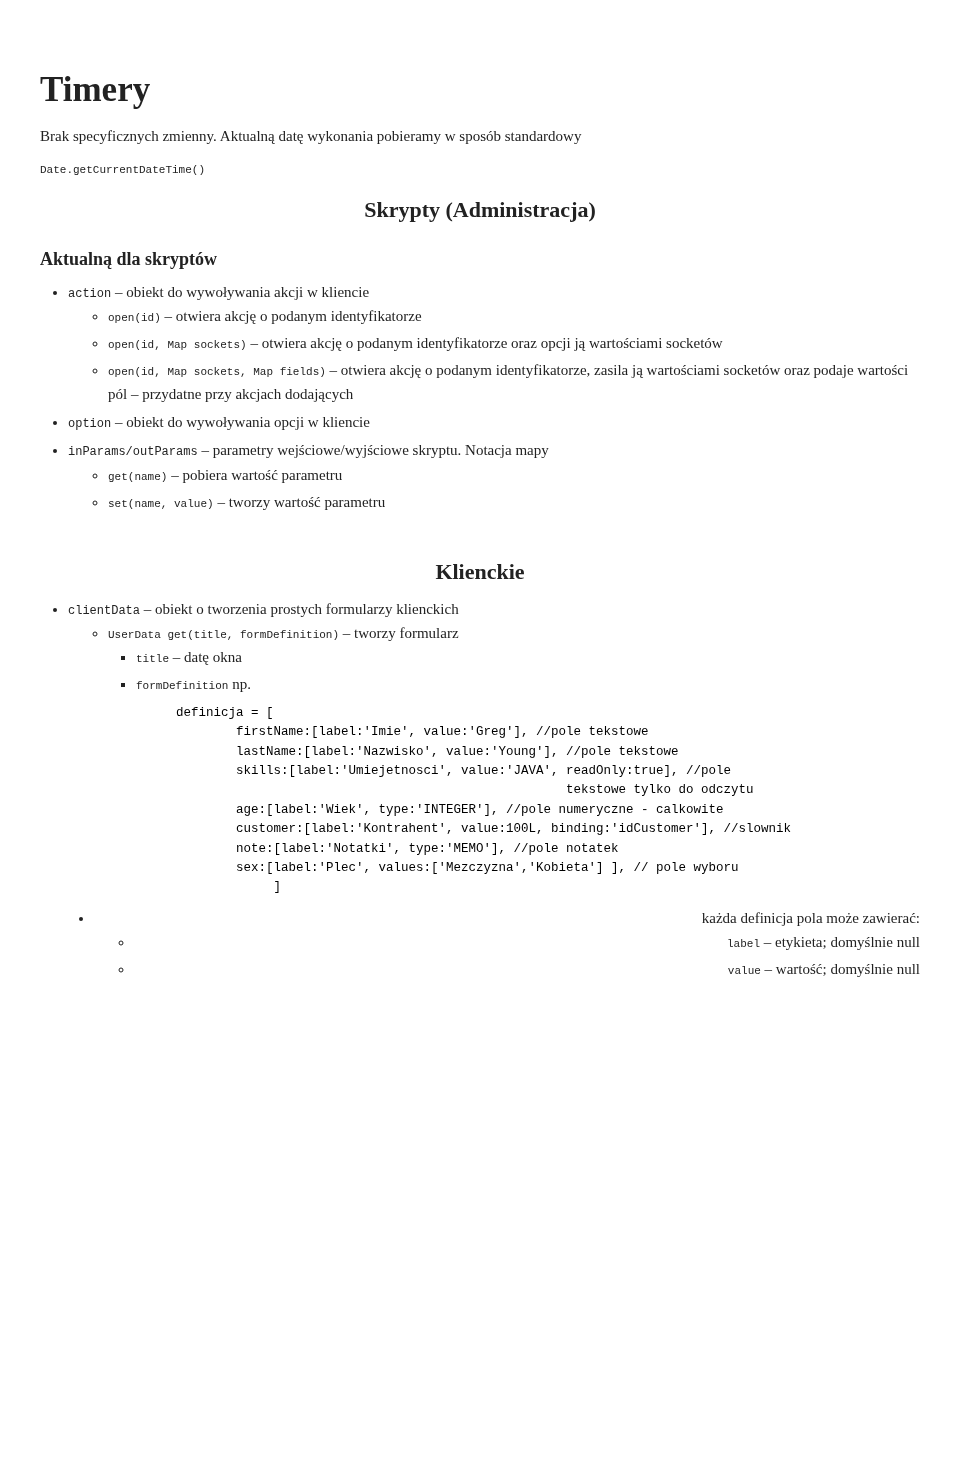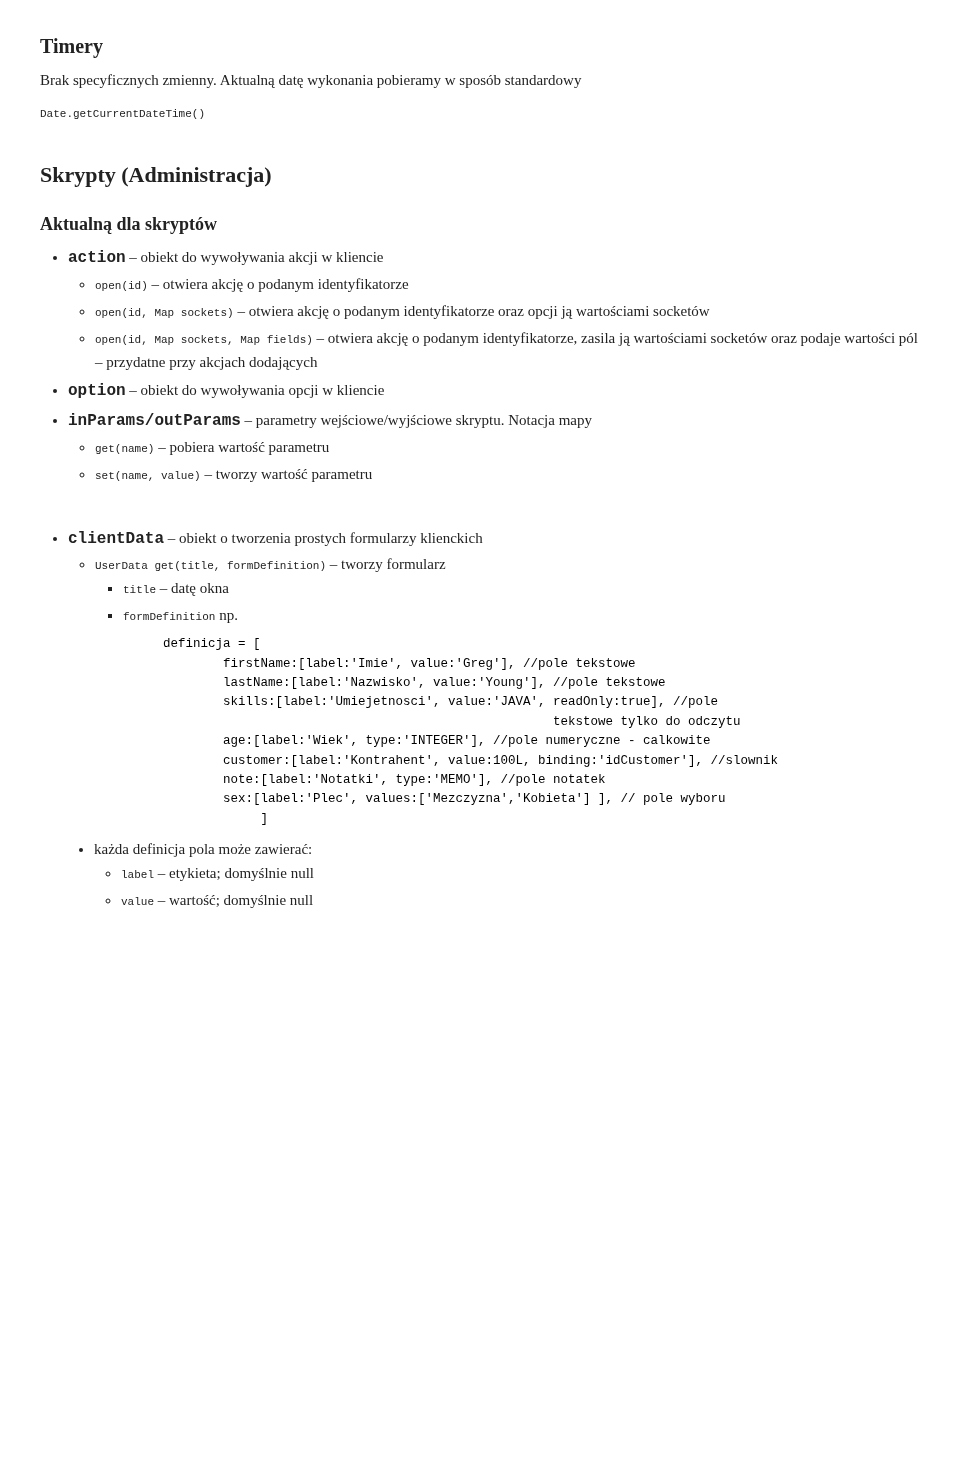--- a/index.html
+++ b/index.html
@@ -6,58 +6,60 @@
     body {
       font-family: Georgia, 'Times New Roman', serif;
       font-size: 15px;
       line-height: 1.6;
       color: #222;
       background: #fff;
       padding: 30px 40px;
       max-width: 960px;
     }
     h1 {
-      font-size: 20px;
+      font-size: 35px;
       font-weight: bold;
       margin-bottom: 6px;
       font-family: Georgia, serif;
+      margin-top: 32px;
     }
     h2 {
       font-size: 22px;
       font-weight: bold;
-      margin-top: 33px;
+      margin-top: 12px;
       margin-bottom: 8px;
       font-family: Georgia, serif;
+      text-align: center;
     }
     h3 {
       font-size: 18px;
       font-weight: bold;
       margin-top: 18px;
       margin-bottom: 6px;
       font-family: Georgia, serif;
     }
     p {
       margin-bottom: 8px;
     }
     .bold-mono {
       font-family: 'Courier New', Courier, monospace;
-      font-weight: bold;
-      font-size: 16px;
+      font-weight: normal;
+      font-size: 12px;
     }
     ul.level1 {
       list-style: disc;
       margin-left: 28px;
       margin-bottom: 6px;
     }
     ul.level1 > li {
       margin-bottom: 4px;
     }
     ul.level2 {
       list-style: circle;
-      margin-left: 27px;
+      margin-left: 40px;
       margin-bottom: 4px;
     }
     ul.level2 > li {
       margin-bottom: 3px;
     }
     ul.level3 {
       list-style: square;
       margin-left: 28px;
       margin-bottom: 4px;
     }
@@ -121,20 +123,21 @@
         <span class="inline-code">get(name)</span><span> – pobiera wartość parametru</span>
       </li>
       <li>
         <span class="inline-code">set(name, value)</span><span> – tworzy wartość parametru</span>
       </li>
     </ul>
   </li>
 </ul>
 
 <div class="klienckie-section">
+  <h2>Klienckie</h2>
 
   <ul class="level1">
     <li>
       <span class="bold-mono">clientData</span><span> – obiekt o tworzenia prostych formularzy klienckich</span>
       <ul class="level2">
         <li>
           <span class="inline-code">UserData get(title, formDefinition)</span><span> – tworzy formularz</span>
           <ul class="level3">
             <li>
               <span class="inline-code">title</span><span> – datę okna</span>
@@ -151,21 +154,21 @@
         note:[label:'Notatki', type:'MEMO'], //pole notatek
         sex:[label:'Plec', values:['Mezczyzna','Kobieta'] ], // pole wyboru
              ]</div>
             </li>
           </ul>
         </li>
       </ul>
     </li>
   </ul>
 
-  <ul class="level1" style="margin-left: 54px;">
+  <ul class="level1" style="margin-left: 54px; text-align: right;">
     <li>
       <span>każda definicja pola może zawierać:</span>
       <ul class="level2">
         <li>
           <span class="inline-code">label</span><span> – etykieta; domyślnie null</span>
         </li>
         <li>
           <span class="inline-code">value</span><span> – wartość; domyślnie null</span>
         </li>
       </ul>

